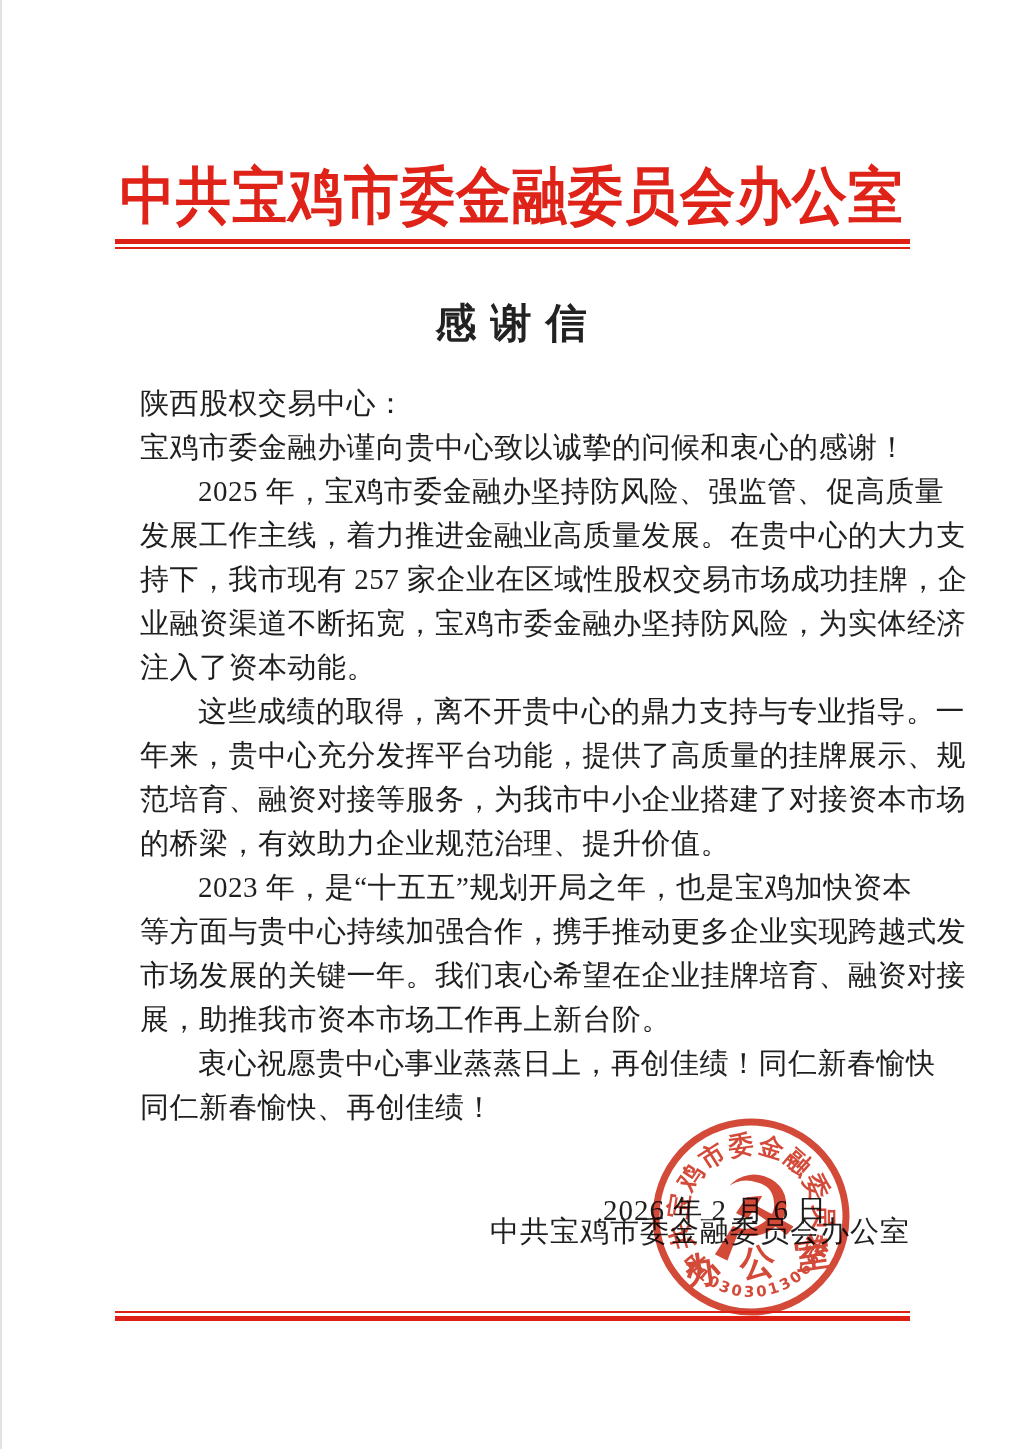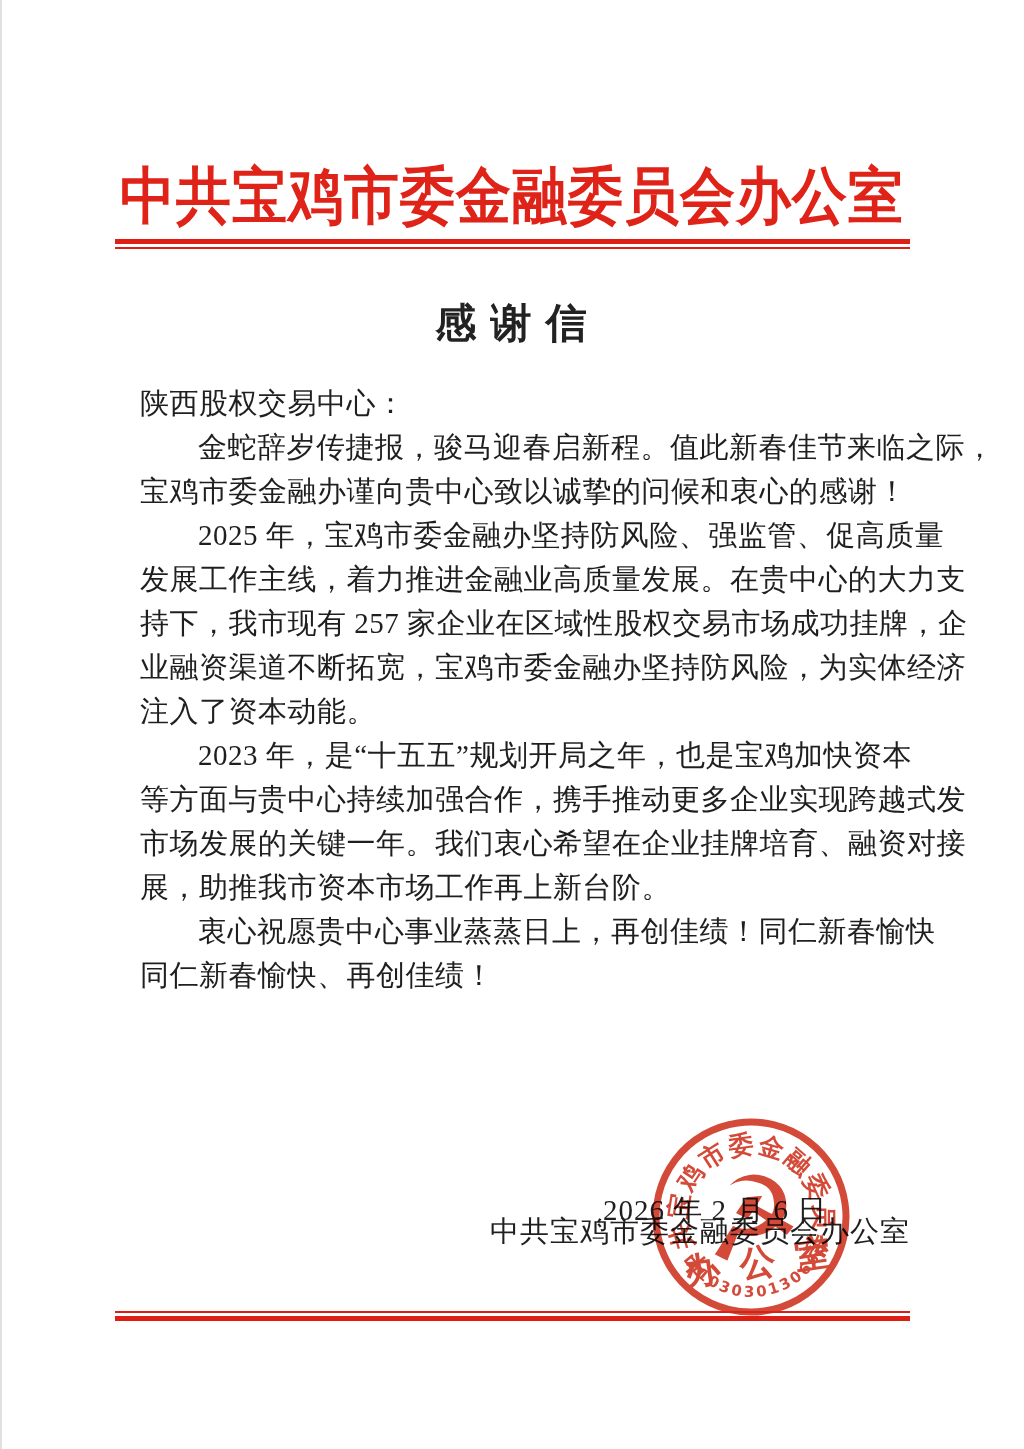--- a/index.html
+++ b/index.html
@@ -84,29 +84,34 @@
     <div class="bar-gap"></div>
     <div class="bar-thin"></div>
   </div>
 
   <div class="letter-title">感 谢 信</div>
 
   <div class="letter-text">
     <div class="line salutation">陕西股权交易中心：</div>
     <div id="paragraphs">
         <div class="para">
-          <div class="line indent">金蛇辞岁传捷报，骏马迎春启新程。值此新春佳节来临之际，</div>
           <div class="line">宝鸡市委金融办谨向贵中心致以诚挚的问候和衷心的感谢！</div>
         </div>
         <div class="para">
           <div class="line indent">2025 年，宝鸡市委金融办坚持防风险、强监管、促高质量</div>
           <div class="line">发展工作主线，着力推进金融业高质量发展。在贵中心的大力支</div>
           <div class="line">持下，我市现有 257 家企业在区域性股权交易市场成功挂牌，企</div>
           <div class="line">业融资渠道不断拓宽，宝鸡市委金融办坚持防风险，为实体经济</div>
           <div class="line">注入了资本动能。</div>
+        </div>
+        <div class="para">
+          <div class="line indent">这些成绩的取得，离不开贵中心的鼎力支持与专业指导。一</div>
+          <div class="line">年来，贵中心充分发挥平台功能，提供了高质量的挂牌展示、规</div>
+          <div class="line">范培育、融资对接等服务，为我市中小企业搭建了对接资本市场</div>
+          <div class="line">的桥梁，有效助力企业规范治理、提升价值。</div>
         </div>
         <div class="para">
           <div class="line indent">2023 年，是“十五五”规划开局之年，也是宝鸡加快资本</div>
           <div class="line">等方面与贵中心持续加强合作，携手推动更多企业实现跨越式发</div>
           <div class="line">市场发展的关键一年。我们衷心希望在企业挂牌培育、融资对接</div>
           <div class="line">展，助推我市资本市场工作再上新台阶。</div>
         </div>
         <div class="para">
           <div class="line indent">衷心祝愿贵中心事业蒸蒸日上，再创佳绩！同仁新春愉快</div>
           <div class="line">同仁新春愉快、再创佳绩！</div>

